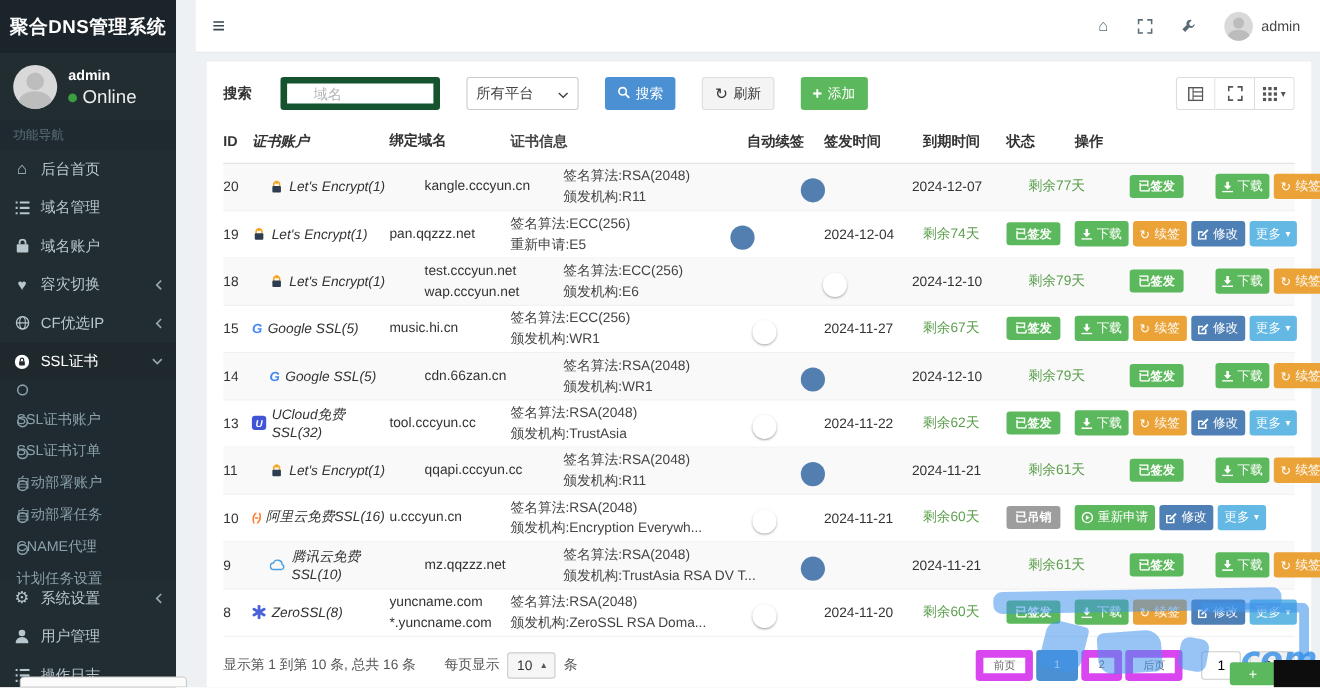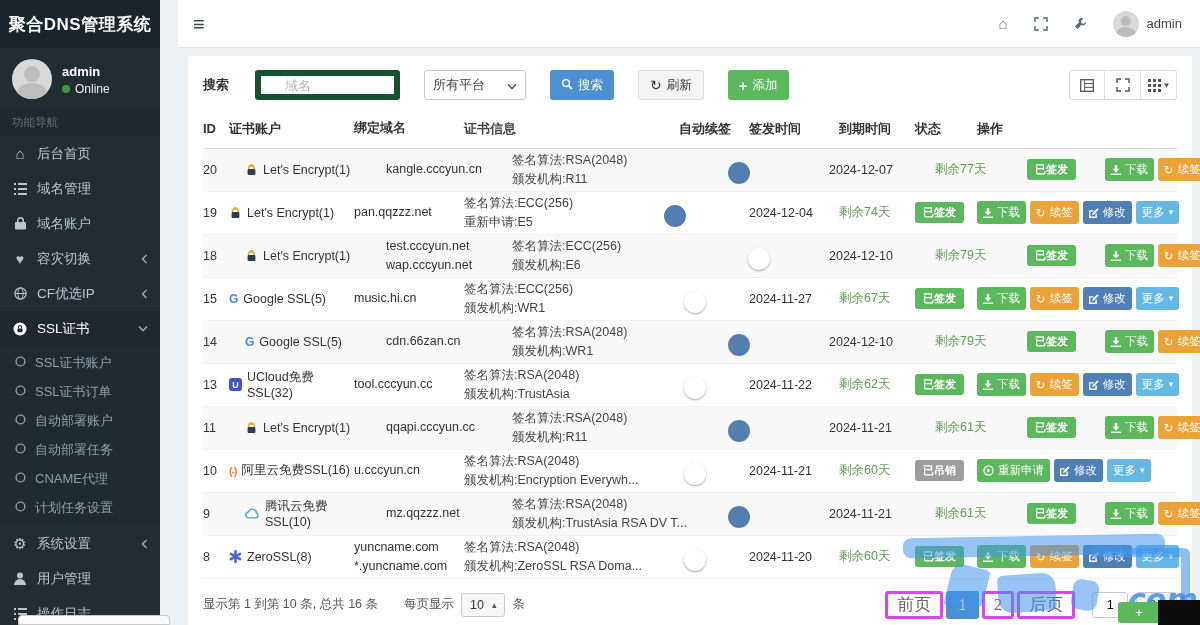--- a/index.html
+++ b/index.html
@@ -7,29 +7,29 @@
   .app { position:relative; width:1200px; height:625px; background:#eef1f4; overflow:hidden; }
 
   
   .sidebar { position:absolute; left:0; top:0; bottom:0; width:160px; background:#222d32; color:#b8c7ce; z-index:6; }
   .logo { height:48px; background:#1b242a; color:#fff; font-size:17px; font-weight:bold; display:flex; align-items:center; justify-content:center; letter-spacing:.5px; }
   .user-panel { display:flex; align-items:center; gap:10px; padding:11px 12px 10px; }
   .avatar { width:40px; height:40px; border-radius:50%; background:#d9d9d9; position:relative; overflow:hidden; flex:none; }
   .avatar::before { content:''; position:absolute; left:12px; top:7px; width:16px; height:16px; border-radius:50%; background:#bdbdbd; }
   .avatar::after { content:''; position:absolute; left:5px; top:24px; width:30px; height:20px; border-radius:50%; background:#bdbdbd; }
   .uname { color:#fff; font-weight:bold; font-size:13px; line-height:1.5; }
-  .ustatus { font-size:12px; color:#eee; display:flex; align-items:center; gap:5px; }
+  .ustatus { font-size:17px; color:#eee; display:flex; align-items:center; gap:5px; }
   .dot { width:8px; height:8px; border-radius:50%; background:#3c9d40; display:inline-block; }
   .nav-label { background:#1f2a30; color:#5d7078; font-size:11.5px; padding:6px 12px; }
   .nav-item { height:35px; display:flex; align-items:center; gap:9px; padding:0 12px; font-size:13.5px; cursor:pointer; }
   .nav-item .nicon { width:16px; text-align:center; display:inline-flex; justify-content:center; color:inherit; }
   .nav-item .chev { margin-left:auto; color:#95a5ab; display:flex; }
   .nav-item.active { background:#1e282d; color:#fff; }
   .submenu { background:#202b31; padding:2px 0 4px; }
-  .subitem { height:29px; display:flex; align-items:center; gap:9px; padding:0 12px 0 15px; font-size:13px; color:#8aa0aa; cursor:pointer; }
+  .subitem { height:29px; display:flex; align-items:flex-start; gap:9px; padding:0 12px 0 15px; font-size:13px; color:#8aa0aa; cursor:pointer;flex-direction:column; }
   .glyph { font-size:14px; line-height:1; }
   .toast-peek { position:absolute; left:18px; bottom:0; width:152px; height:10px; background:#fbfbfb; border:1px solid #c9c9c9; border-radius:4px 4px 0 0; z-index:9; }
 
   
   .topbar { position:absolute; left:178px; right:0; top:0; height:48px; background:#fff; border-bottom:1px solid #e3e6e9; display:flex; align-items:center; padding:0 18px 0 15px; z-index:5; }
   .hamburger { font-size:20px; color:#374850; cursor:pointer; line-height:1; }
   .top-right { margin-left:auto; display:flex; align-items:center; gap:26px; color:#5a6b75; }
   .tb-ic { cursor:pointer; display:flex; align-items:center; }
   .mini-avatar { width:26px; height:26px; border-radius:50%; background:#d9d9d9; position:relative; overflow:hidden; }
   .mini-avatar::before { content:''; position:absolute; left:8px; top:5px; width:10px; height:10px; border-radius:50%; background:#bcbcbc; }
@@ -55,21 +55,21 @@
   .rg-btn { width:36px; height:30px; background:#fff; border:1px solid #ddd; display:flex; align-items:center; justify-content:center; gap:3px; color:#555; cursor:pointer; }
   .rg-btn + .rg-btn { border-left:none; }
   .rg-btn:first-child { border-radius:3px 0 0 3px; }
   .rg-btn:last-child { border-radius:0 3px 3px 0; }
 
   
   .thead { display:flex; align-items:center; font-size:13px; font-weight:bold; color:#333; padding:7px 0 9px; border-bottom:1px solid #ddd; }
   .t-row { display:flex; align-items:center; min-height:43px; font-size:12.5px; color:#333; border-bottom:1px solid #f1f1f1; }
   .t-row.striped { background:#f9f9f9;gap:16px; }
   .c-id { width:26px; flex:none; }
-  .c-account { width:125px; flex:none; display:flex; align-items:center; gap:5px; }
+  .c-account { width:125px; flex:none; display:flex; align-items:center; gap:5px;font-style:italic; }
   .c-domain { width:110px; flex:none; line-height:1.45; word-break:break-all; padding-right:6px; }
   .c-cert { width:215px; flex:none; line-height:1.5; color:#444; }
   .c-renew { width:70px; flex:none; }
   .c-issued { width:90px; flex:none; }
   .c-expire { width:76px; flex:none; }
   .c-status { width:62px; flex:none; }
   .c-actions { flex:1; display:flex; align-items:center; gap:4px; }
   .remain { color:#5a9e4b; }
   .badge { display:inline-block; padding:3px 8px; border-radius:3px; font-size:11px; font-weight:bold; color:#fff; }
   .badge.success { background:#5cb85c; }
@@ -86,21 +86,21 @@
   .abtn.i { background:#63b8e4; }
   .caret-d { font-size:9px; line-height:1; }
   .pi-ucloud { width:13px; height:13px; border-radius:3px; background:#3f55d6; color:#fff; font-size:9px; font-weight:bold; display:inline-flex; align-items:center; justify-content:center; flex:none; }
   .prov-g { font-weight:bold; color:#4285F4; font-size:12px; }
   .prov-ali { font-weight:bold; color:#ff7b2a; font-size:10.5px; letter-spacing:-1px; }
 
   
   .pagefoot { display:flex; align-items:center; padding:12px 0; font-size:12.5px; color:#555; }
   .psize-box { display:inline-flex; align-items:center; gap:8px; border:1px solid #ccc; background:#f6f6f6; border-radius:3px; padding:4px 8px; margin:0 7px; cursor:pointer; color:#333; }
   .pag { margin-left:auto; display:flex; align-items:center; gap:3px; }
-  .pg-item { min-width:30px; height:28px; padding:0 9px; display:inline-flex; align-items:center; justify-content:center; border:3px solid #d946ef; background:#fff; color:#666; border-radius:3px; cursor:pointer; font-size:17px;font-family:Liberation Serif, serif; }
+  .pg-item { min-width:30px; height:28px; padding:0 9px; display:inline-flex; align-items:center; justify-content:center; border:7px solid #d946ef; background:#fff; color:#666; border-radius:3px; cursor:pointer; font-size:10px; }
   .pg-item.active { background:#4a90d2; border-color:#4a90d2; color:#fff; }
   .goto-input { width:36px; height:26px; border:1px solid #ccc; border-radius:3px; text-align:center; font-size:12.5px; margin-left:14px; font-family:inherit; }
   .go-btn { height:26px; padding:0 10px; background:#f0f0f0; border:1px solid #ccc; border-radius:3px; font-size:12px; color:#333; margin-left:5px; cursor:pointer; font-family:inherit; }
 
   
   .wm { position:absolute; pointer-events:none; z-index:8; }
   .wm-blob { background:rgba(66,148,235,.55); border-radius:8px; }
   .wm-l { border-top:9px solid rgba(66,148,235,.6); border-right:9px solid rgba(66,148,235,.6); border-radius:0 6px 0 0; }
   .wm-text { color:rgba(50,140,230,.8); font-weight:bold; font-style:italic; font-size:30px; font-family:"DejaVu Sans",sans-serif; }
   .frag-green { position:absolute; right:40px; bottom:2px; width:42px; height:21px; background:#5cb85c; border-radius:3px; z-index:9; color:#fff; font-size:13px; display:flex; align-items:center; justify-content:center; }

